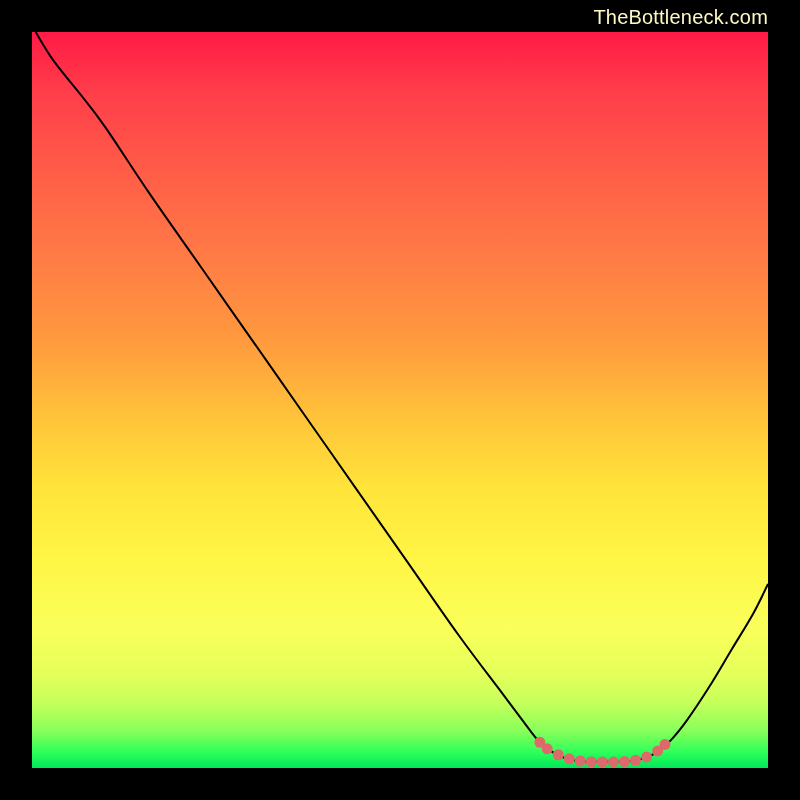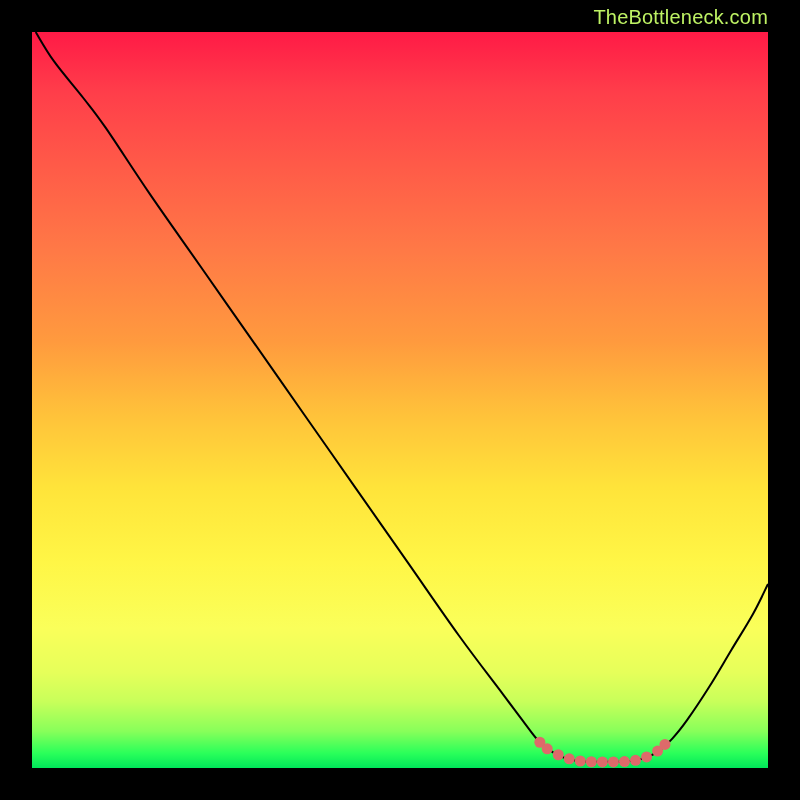--- a/index.html
+++ b/index.html
@@ -47,21 +47,21 @@
     left: 0;
     top: 0;
     width: 736px;
     height: 736px;
     overflow: visible;
   }
   .attribution {
     position: absolute;
     right: 32px;
     top: 6px;
-    color: #bef264;
+    color: #fef9c3;
     font-size: 20px;
     letter-spacing: 0.2px;
   }
   .curve {
     fill: none;
     stroke: #000;
     stroke-width: 2;
   }
   .markers circle {
     fill: #dd6a6a;

